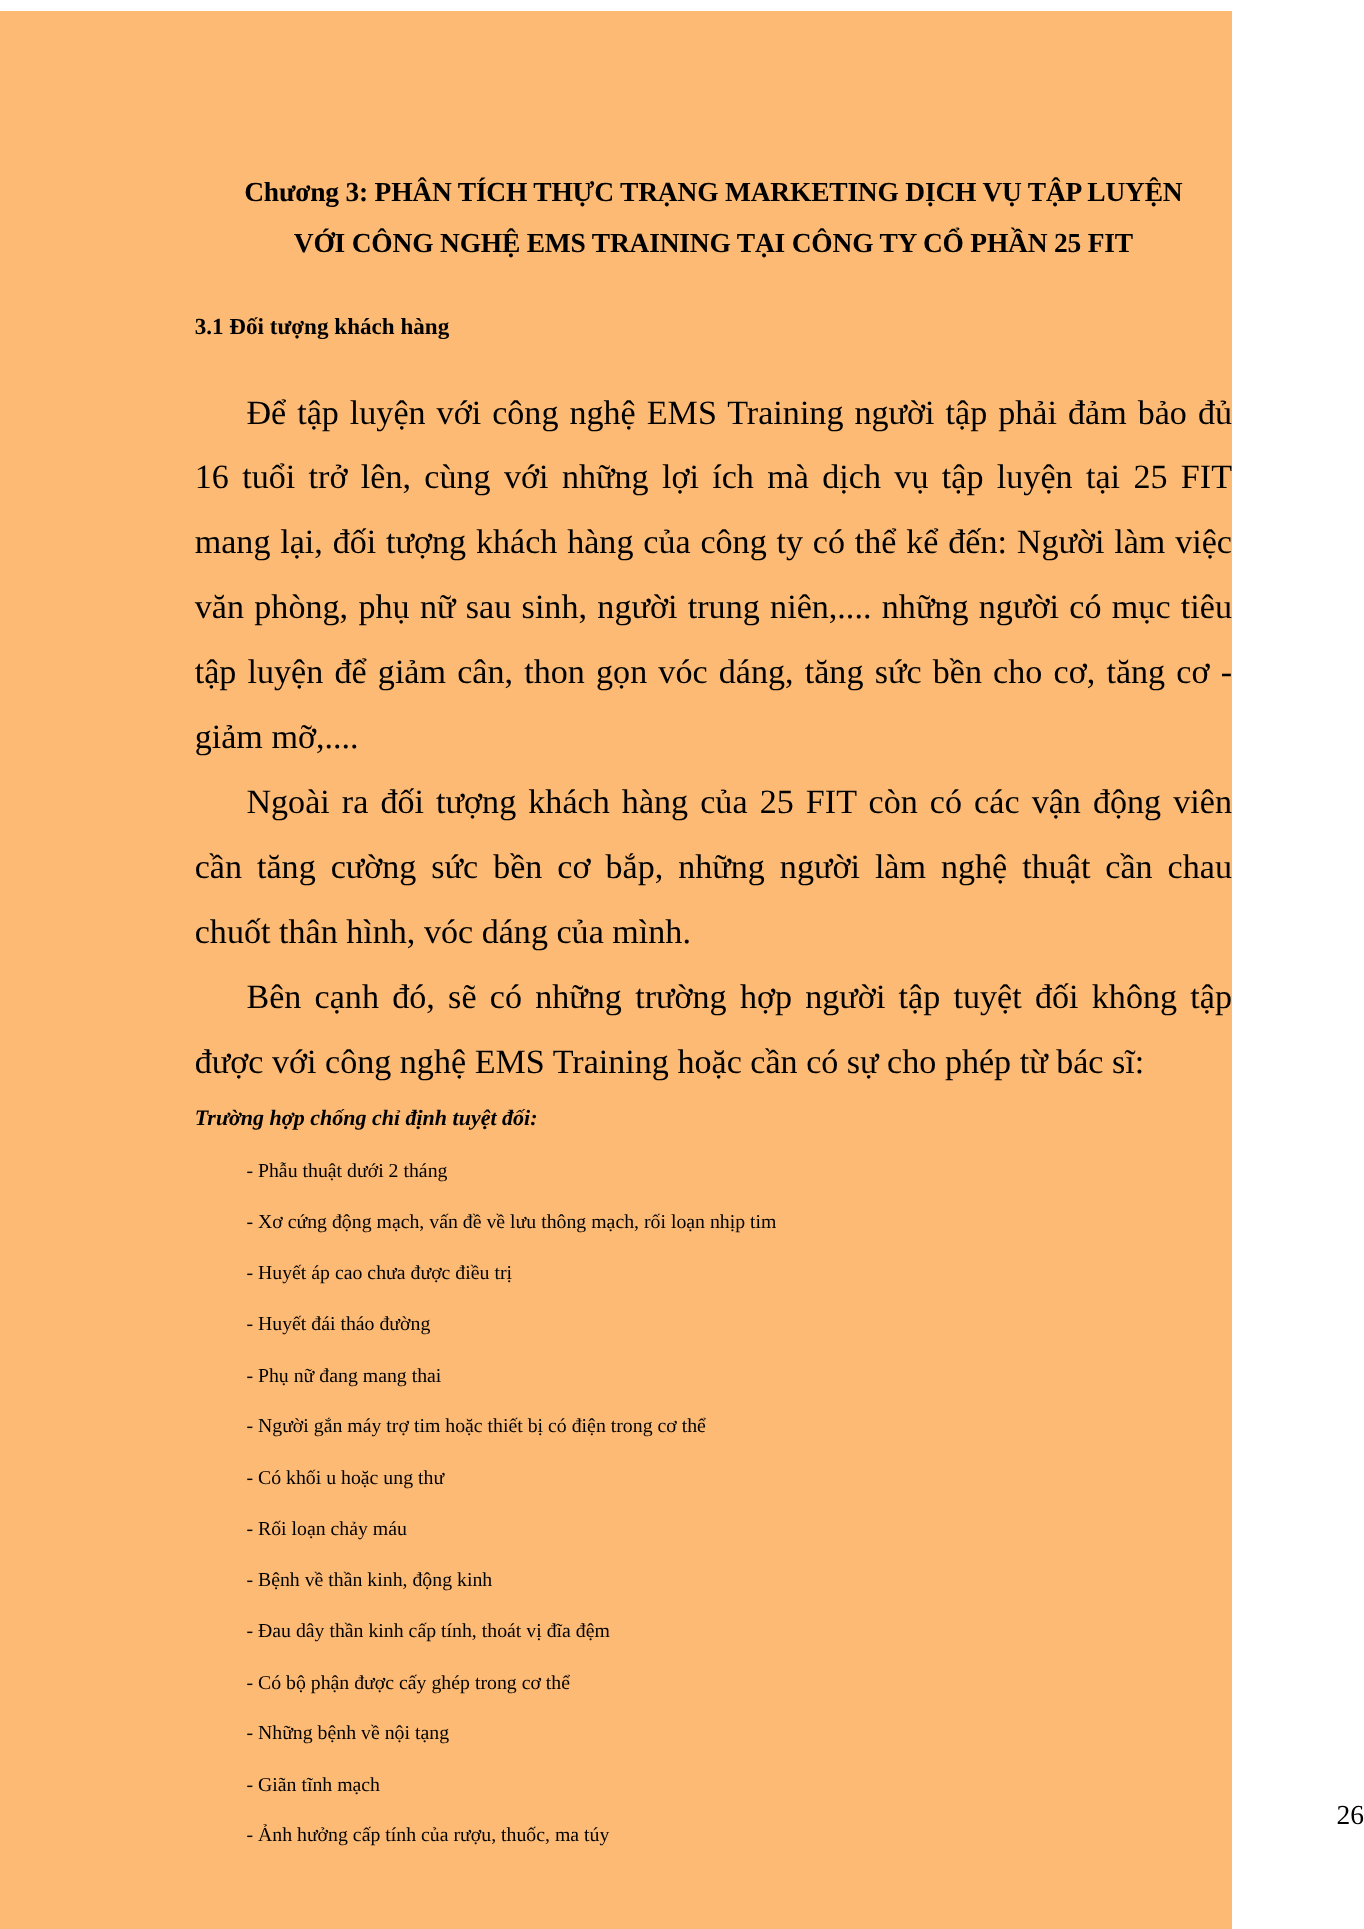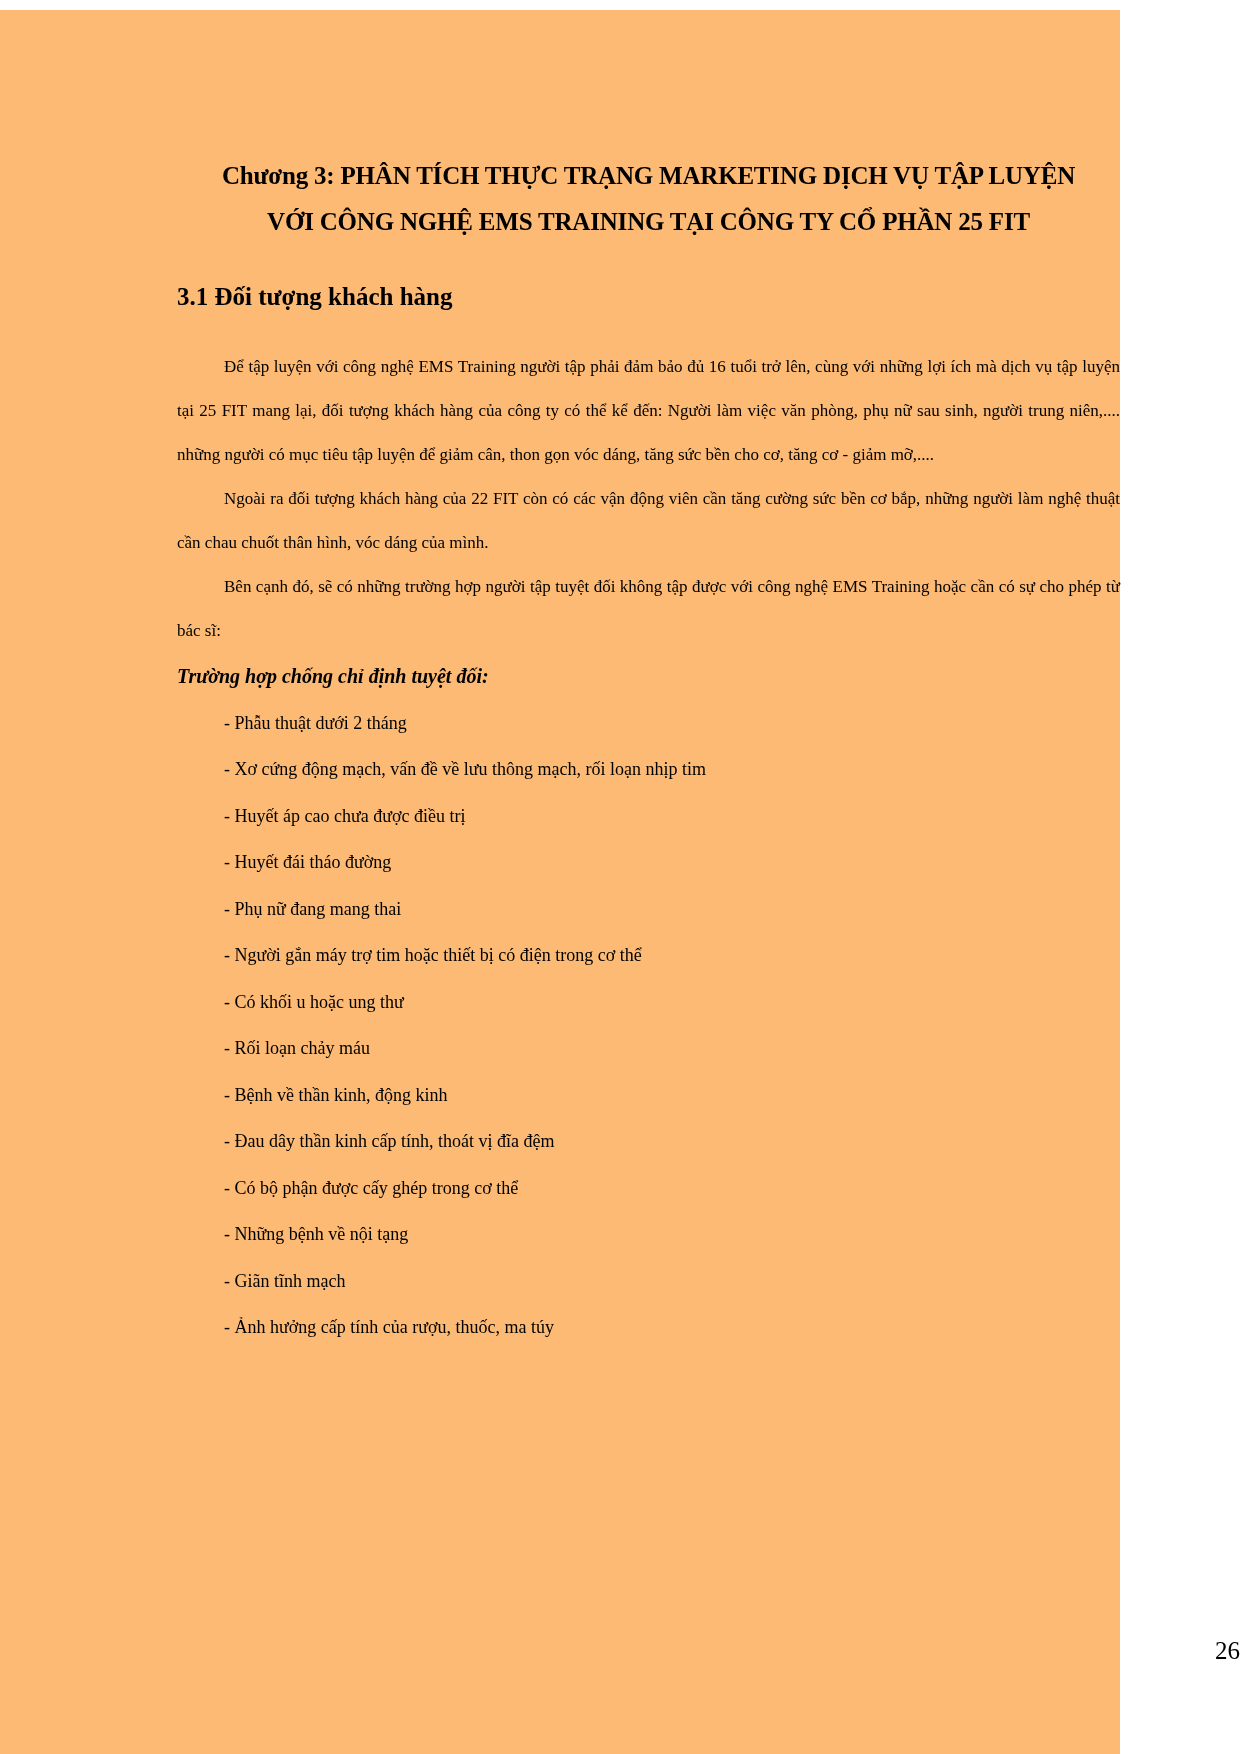--- a/index.html
+++ b/index.html
@@ -31,27 +31,27 @@
     .chapter-title {
       font-weight: bold;
       font-size: 25px;
       line-height: 46px;
       text-align: center;
       margin: 0;
       letter-spacing: -0.2px;
     }
     .section-title {
       font-weight: bold;
-      font-size: 25px;
+      font-size: 21px;
       line-height: 46px;
       margin: 29px 0 0 0;
     }
     .para {
-      font-size: 17px;
-      line-height: 44px;
+      font-size: 31px;
+      line-height: 59px;
       text-align: justify;
       text-indent: 47px;
       margin: 0;
     }
     .para.first {
       margin-top: 25px;
     }
     .subhead {
       font-size: 20px;
       line-height: 46.5px;
@@ -85,21 +85,21 @@
   <div class="content">
 
     <h1 class="chapter-title">
       <span>Chương 3: PHÂN TÍCH THỰC TRẠNG MARKETING DỊCH VỤ TẬP LUYỆN</span><br>
       <span>VỚI CÔNG NGHỆ EMS TRAINING TẠI CÔNG TY CỔ PHẦN 25 FIT</span>
     </h1>
 
     <h2 class="section-title">3.1 Đối tượng khách hàng</h2>
 
     <p class="para first">Để tập luyện với công nghệ EMS Training người tập phải đảm bảo đủ 16 tuổi trở lên, cùng với những lợi ích mà dịch vụ tập luyện tại 25 FIT mang lại, đối tượng khách hàng của công ty có thể kể đến: Người làm việc văn phòng, phụ nữ sau sinh, người trung niên,.... những người có mục tiêu tập luyện để giảm cân, thon gọn vóc dáng, tăng sức bền cho cơ, tăng cơ - giảm mỡ,....</p>
-    <p class="para">Ngoài ra đối tượng khách hàng của 22 FIT còn có các vận động viên cần tăng cường sức bền cơ bắp, những người làm nghệ thuật cần chau chuốt thân hình, vóc dáng của mình.</p>
+    <p class="para">Ngoài ra đối tượng khách hàng của 25 FIT còn có các vận động viên cần tăng cường sức bền cơ bắp, những người làm nghệ thuật cần chau chuốt thân hình, vóc dáng của mình.</p>
     <p class="para">Bên cạnh đó, sẽ có những trường hợp người tập tuyệt đối không tập được với công nghệ EMS Training hoặc cần có sự cho phép từ bác sĩ:</p>
 
     <p class="subhead">Trường hợp chống chỉ định tuyệt đối:</p>
     <ul class="list">
       <li>- Phẫu thuật dưới 2 tháng</li>
       <li>- Xơ cứng động mạch, vấn đề về lưu thông mạch, rối loạn nhịp tim</li>
       <li>- Huyết áp cao chưa được điều trị</li>
       <li>- Huyết đái tháo đường</li>
       <li>- Phụ nữ đang mang thai</li>
       <li>- Người gắn máy trợ tim hoặc thiết bị có điện trong cơ thể</li>

